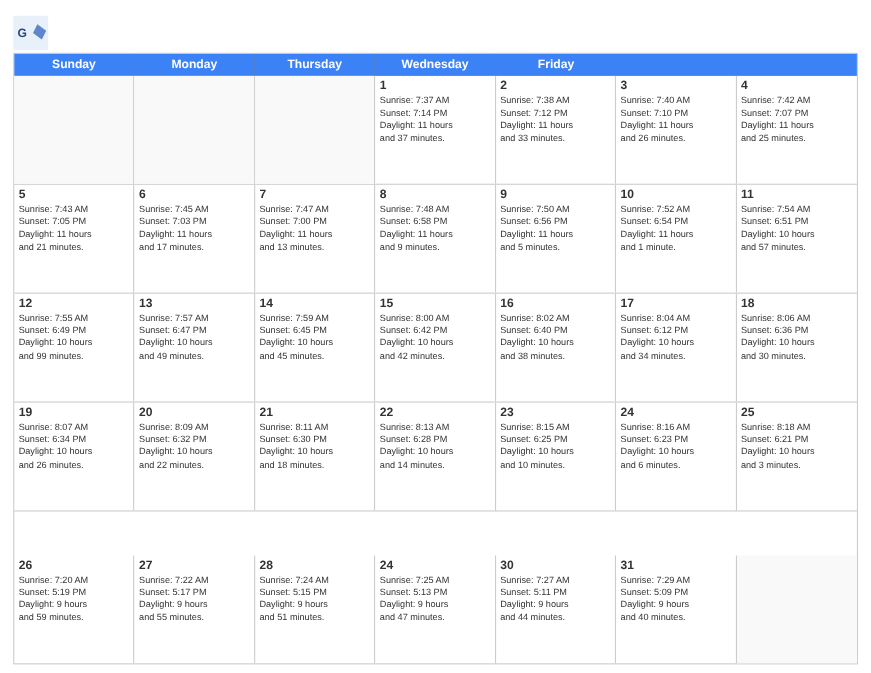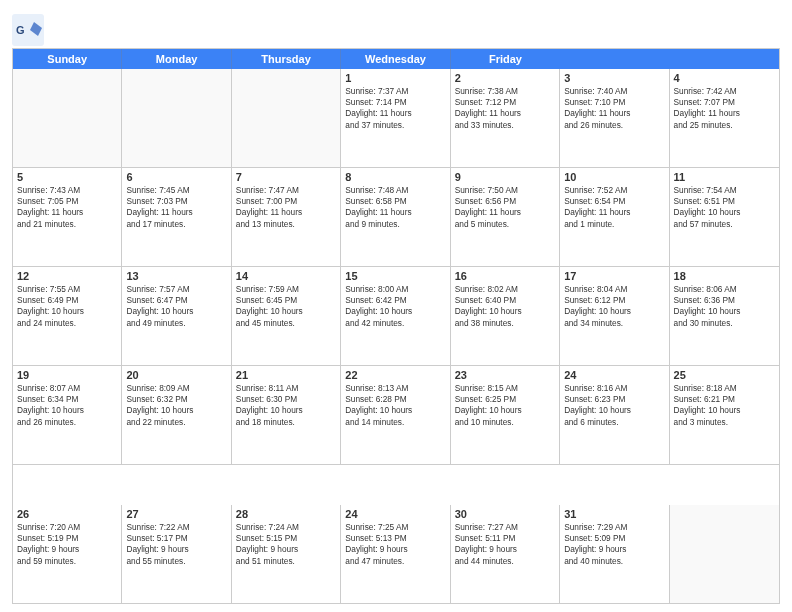--- a/index.html
+++ b/index.html
@@ -226,21 +226,21 @@
             <span class="cell-line">Daylight: 10 hours</span>
             <span class="cell-line">and 57 minutes.</span>
           </div>
         </div>
         <div class="cal-row">
           <div class="cal-cell">
             <span class="day-num">12</span>
             <span class="cell-line">Sunrise: 7:55 AM</span>
             <span class="cell-line">Sunset: 6:49 PM</span>
             <span class="cell-line">Daylight: 10 hours</span>
-            <span class="cell-line">and 24 minutes.</span>
+            <span class="cell-line">and 99 minutes.</span>
           </div>
           <div class="cal-cell">
             <span class="day-num">13</span>
             <span class="cell-line">Sunrise: 7:57 AM</span>
             <span class="cell-line">Sunset: 6:47 PM</span>
             <span class="cell-line">Daylight: 10 hours</span>
             <span class="cell-line">and 49 minutes.</span>
           </div>
           <div class="cal-cell">
             <span class="day-num">14</span>

